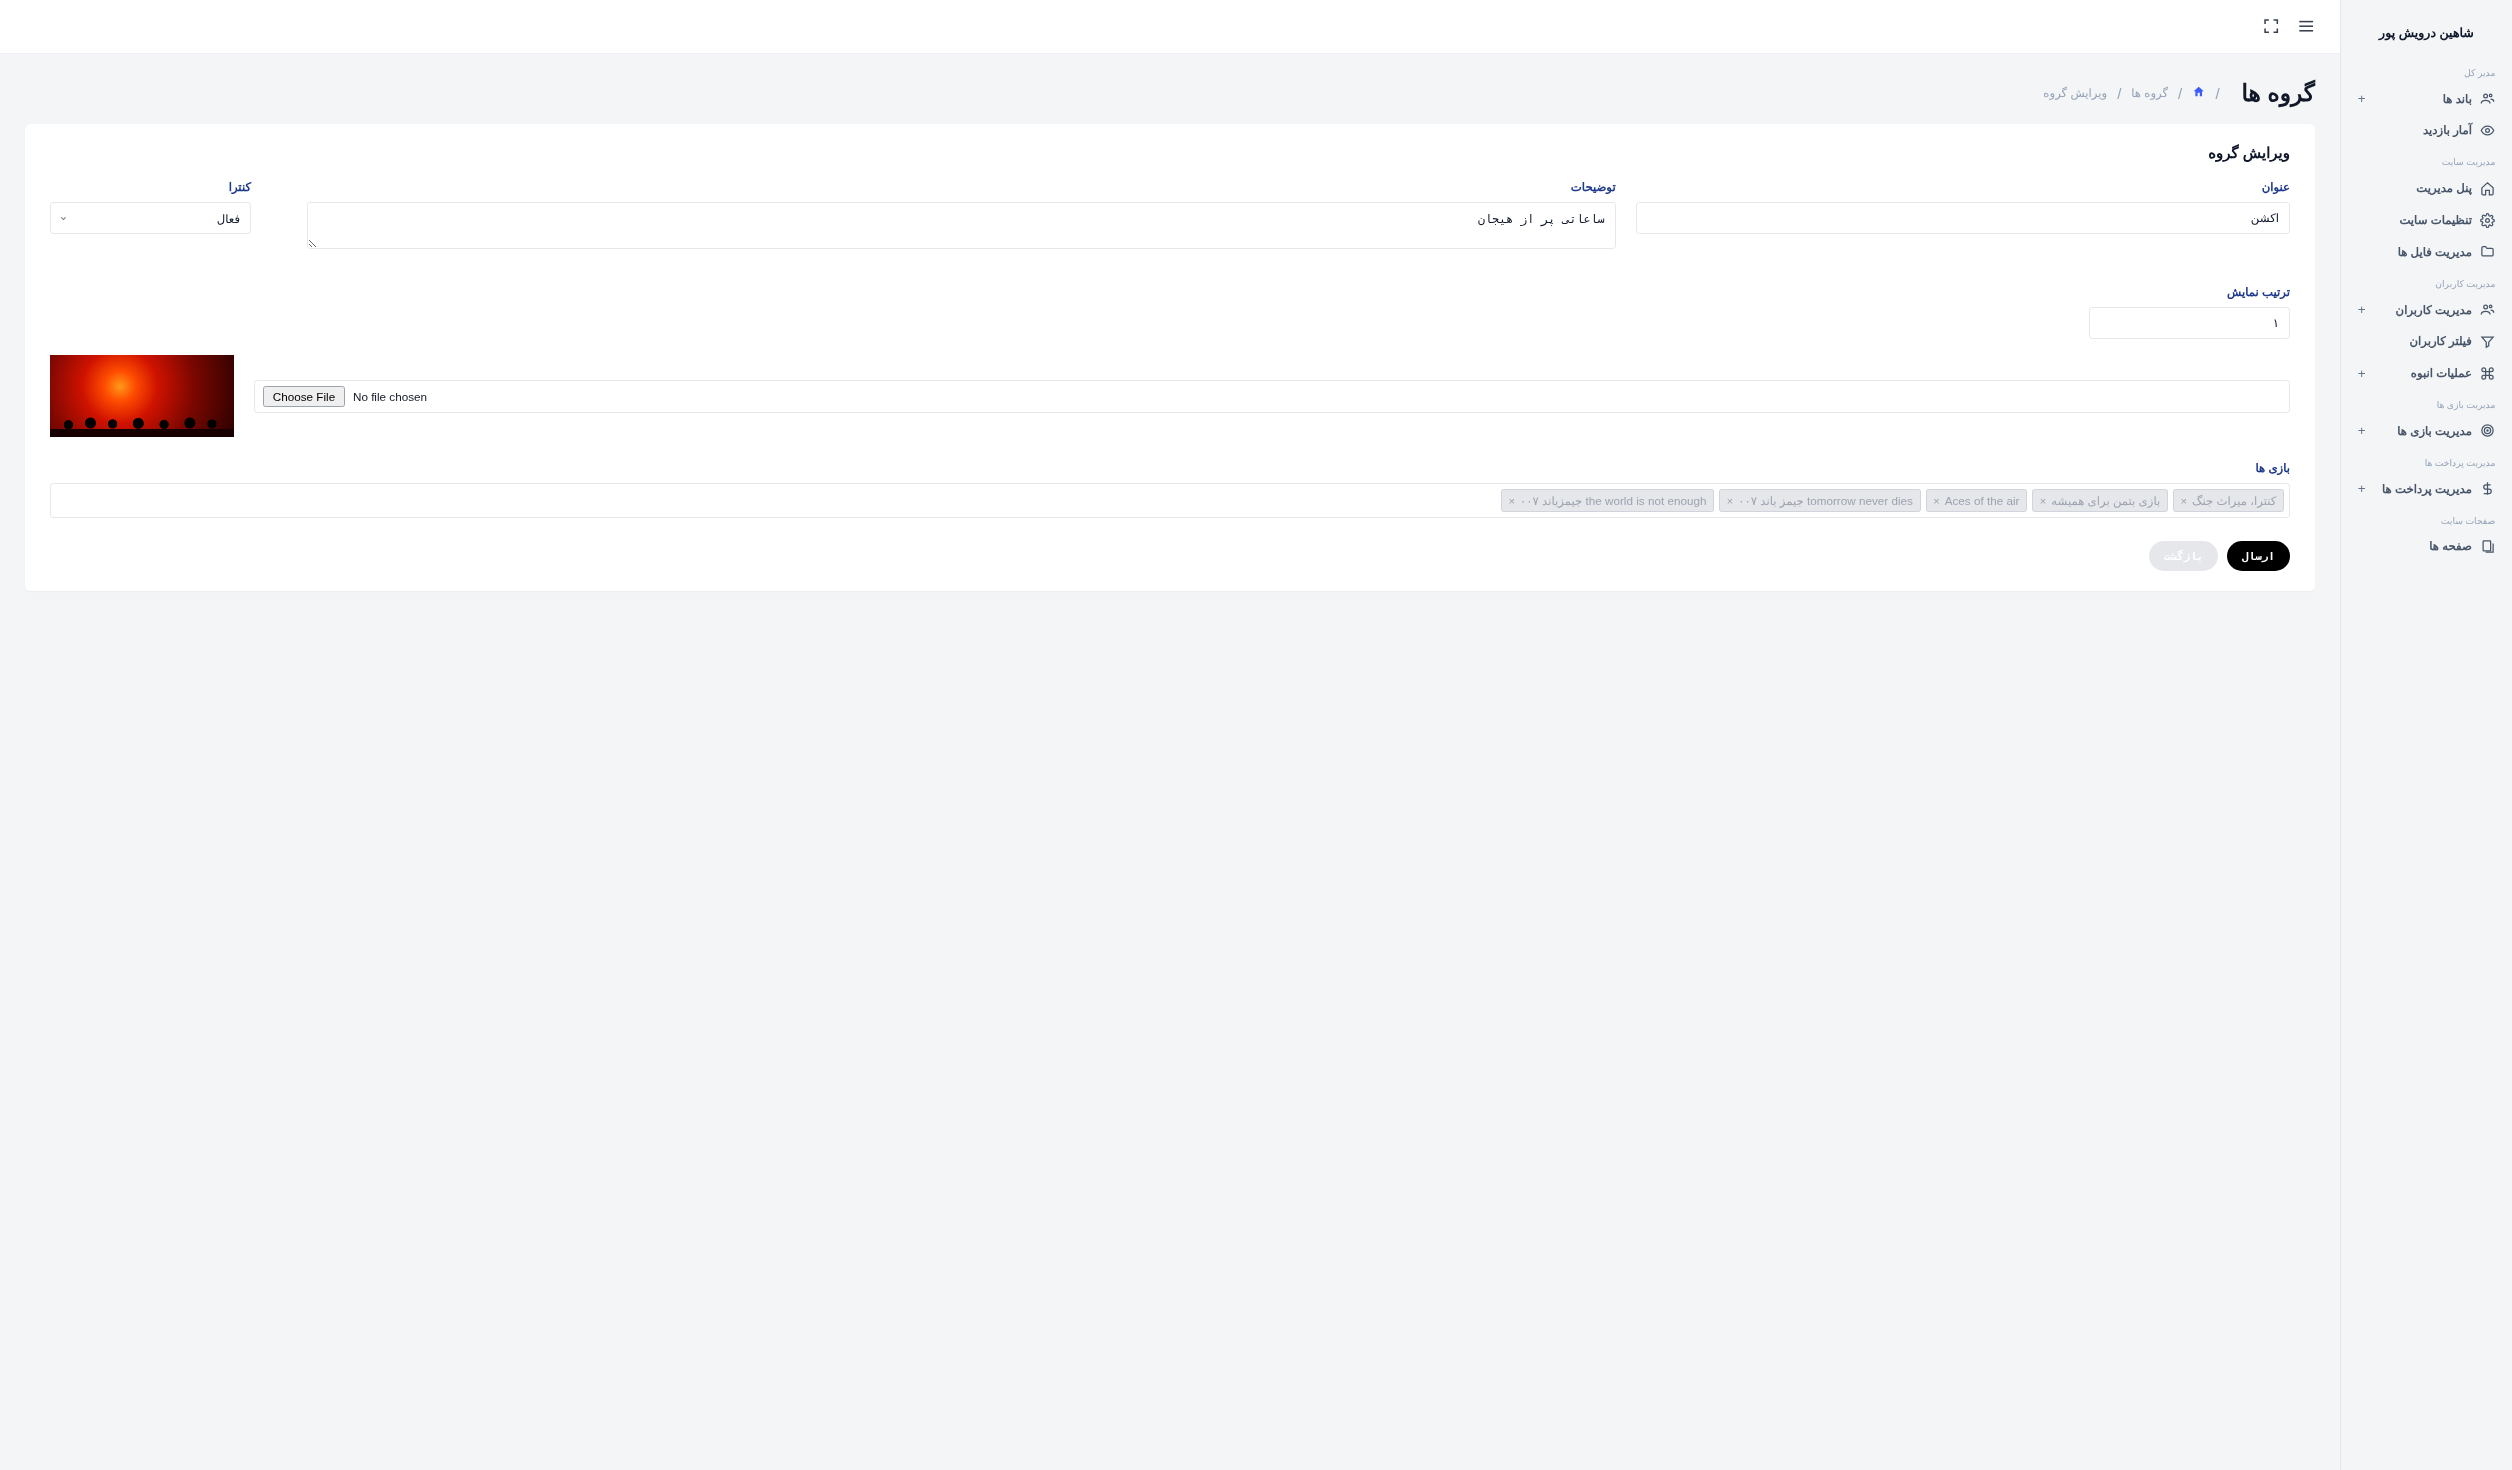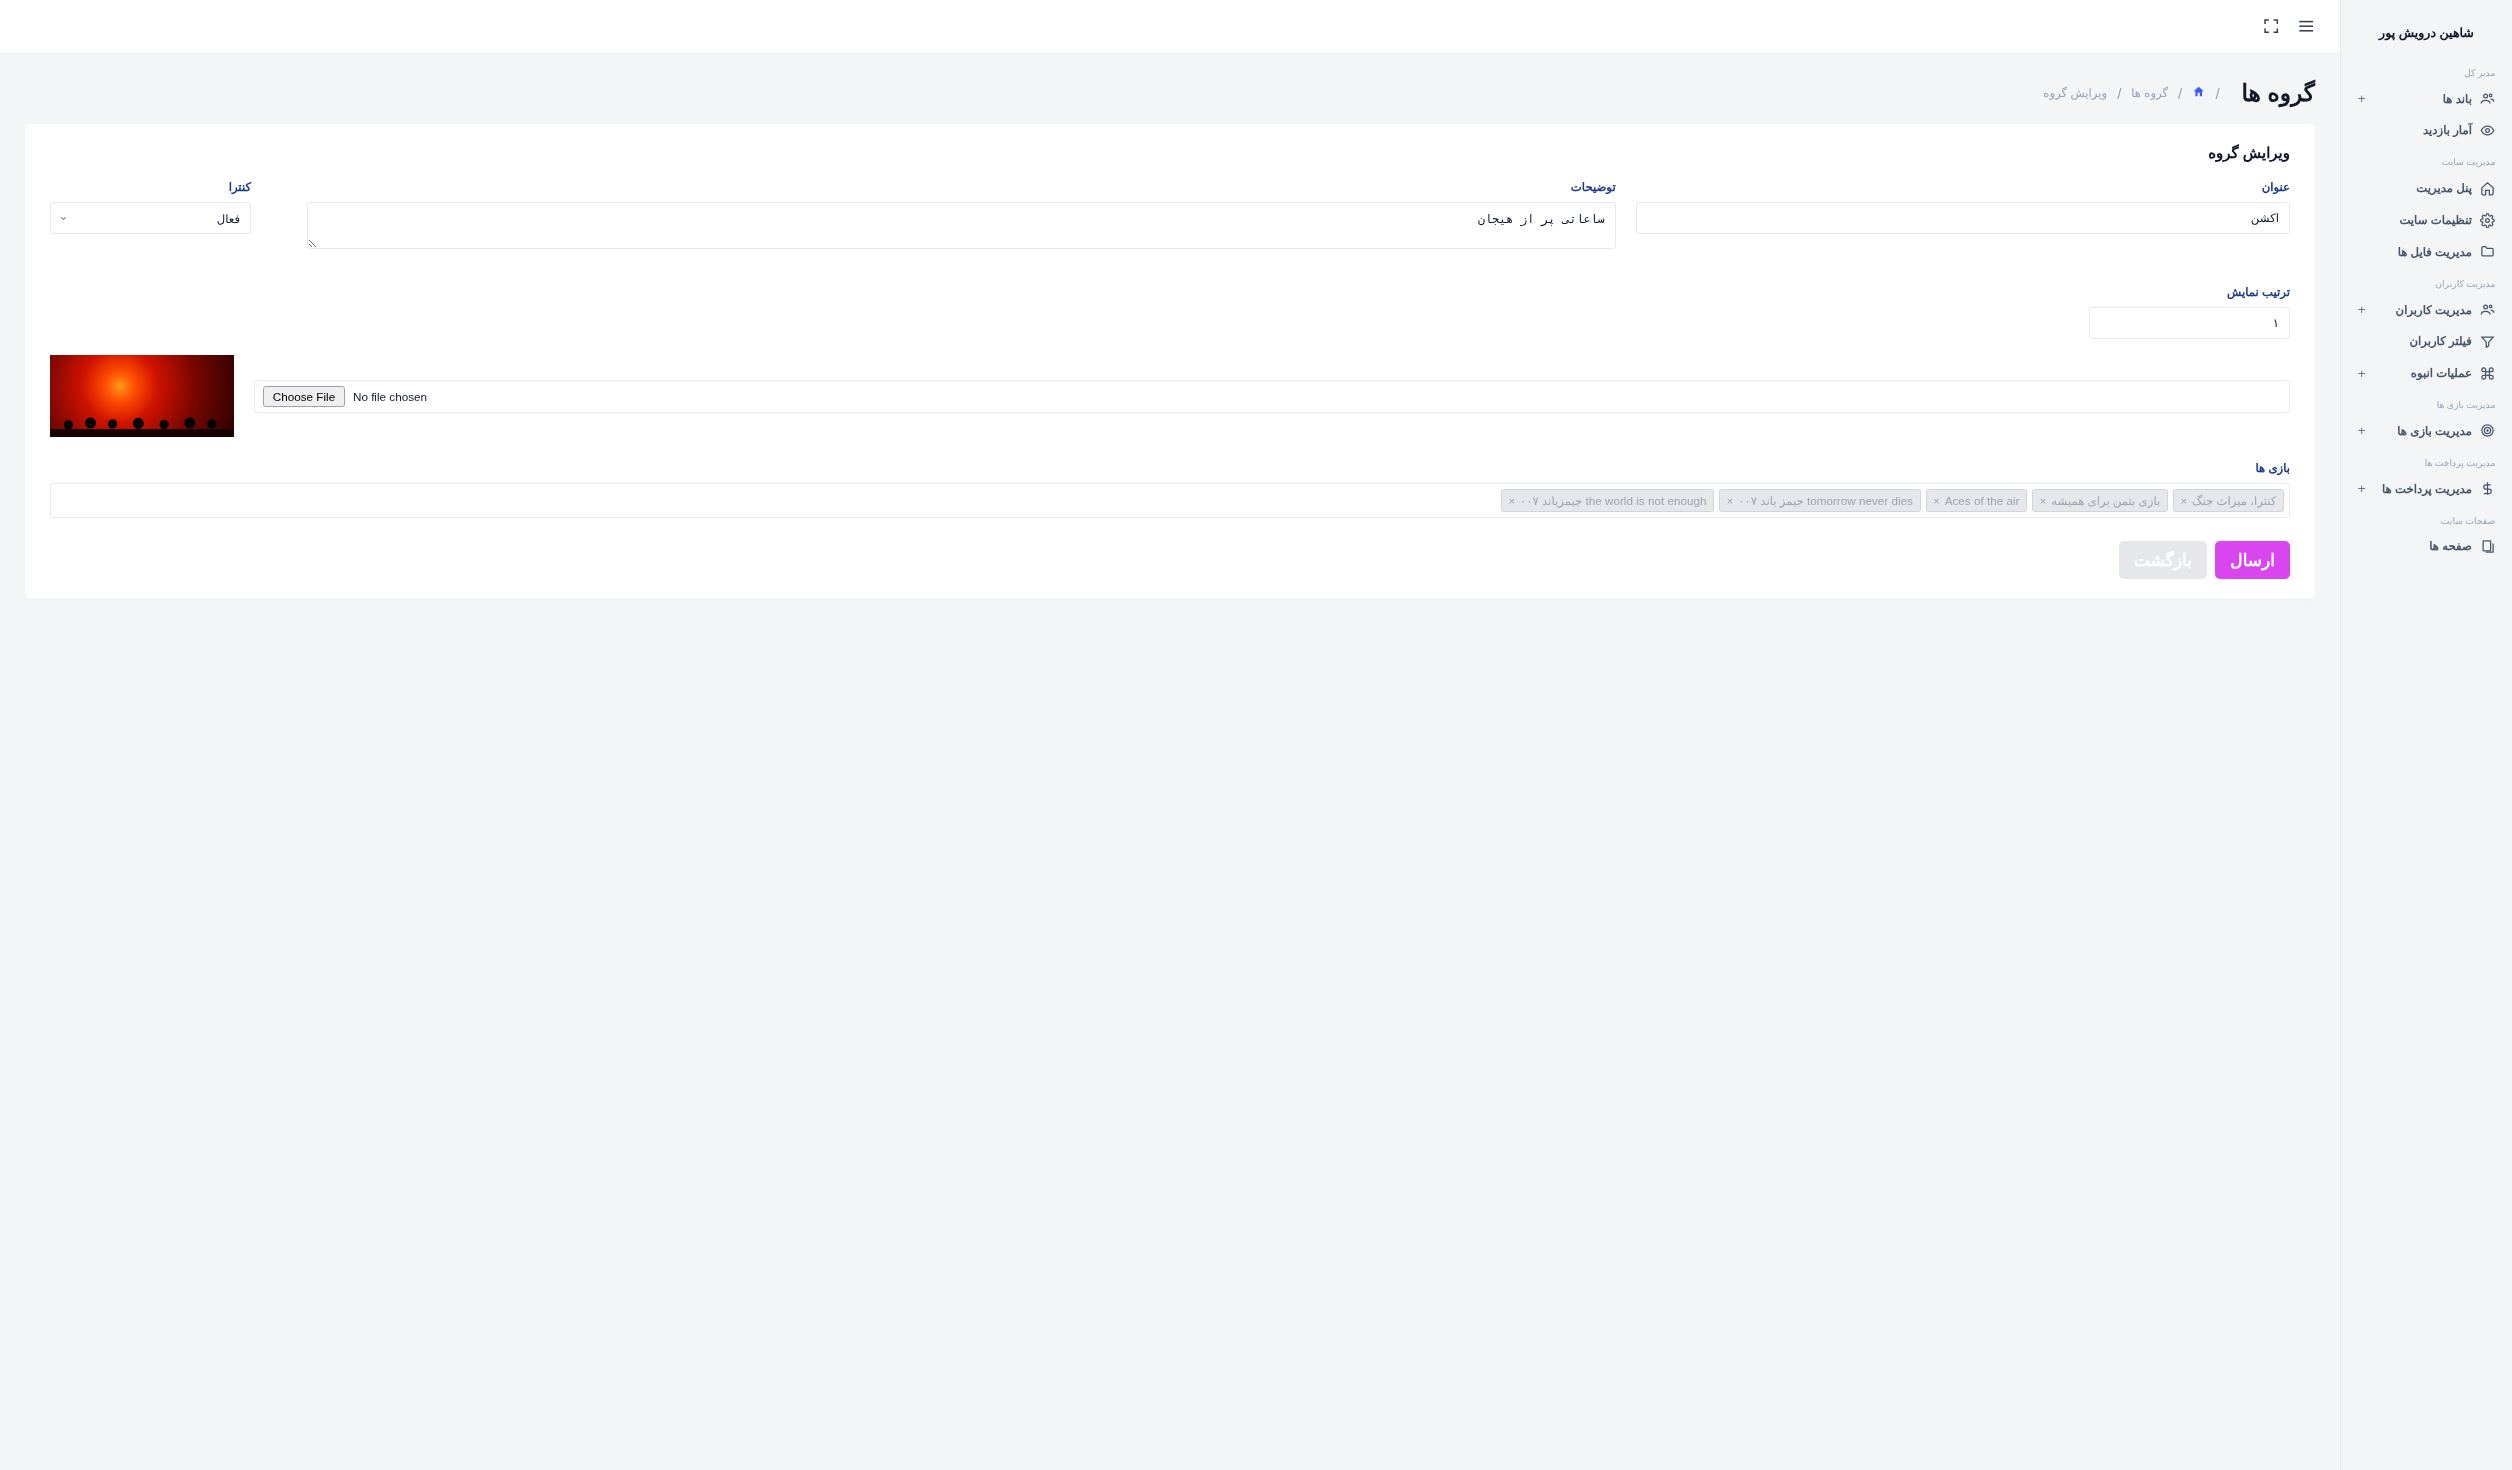--- a/index.html
+++ b/index.html
@@ -102,22 +102,22 @@
 .tags-box {
   border:0.8px solid #e5e7eb; border-radius:3.3px; padding:5px; display:flex; flex-wrap:wrap; gap:5px; direction:rtl;
 }
 .tag {
   background:#e5e7eb; border:0.8px solid #d1d5db; color:#9ca3af; border-radius:2.5px;
   padding:3.3px 6.7px; display:flex; align-items:center; gap:5px; font-size:11.7px;
 }
 .tag .x { color:#9ca3af; cursor:pointer; font-size:11px;}
 
 .actions { margin-top:23.4px; display:flex; gap:8.4px;}
-.btn { border:none; border-radius:5px; padding:8.4px 15px; font-size:17px; font-weight:600; cursor:pointer; }
-.btn-primary { background:#d946ef; color:#fff; }
+.btn { border:none; border-radius:15px; padding:8.4px 15px; font-size:11px; font-weight:600; cursor:pointer;font-family:Liberation Mono, monospace; }
+.btn-primary { background:#000000; color:#fff; }
 .btn-muted { background:#e5e7eb; color:#fff; }
 
 svg { width:100%; height:100%; }
 </style>
 </head>
 <body>
 
 <div class="app">
 
   <aside class="sidebar">

